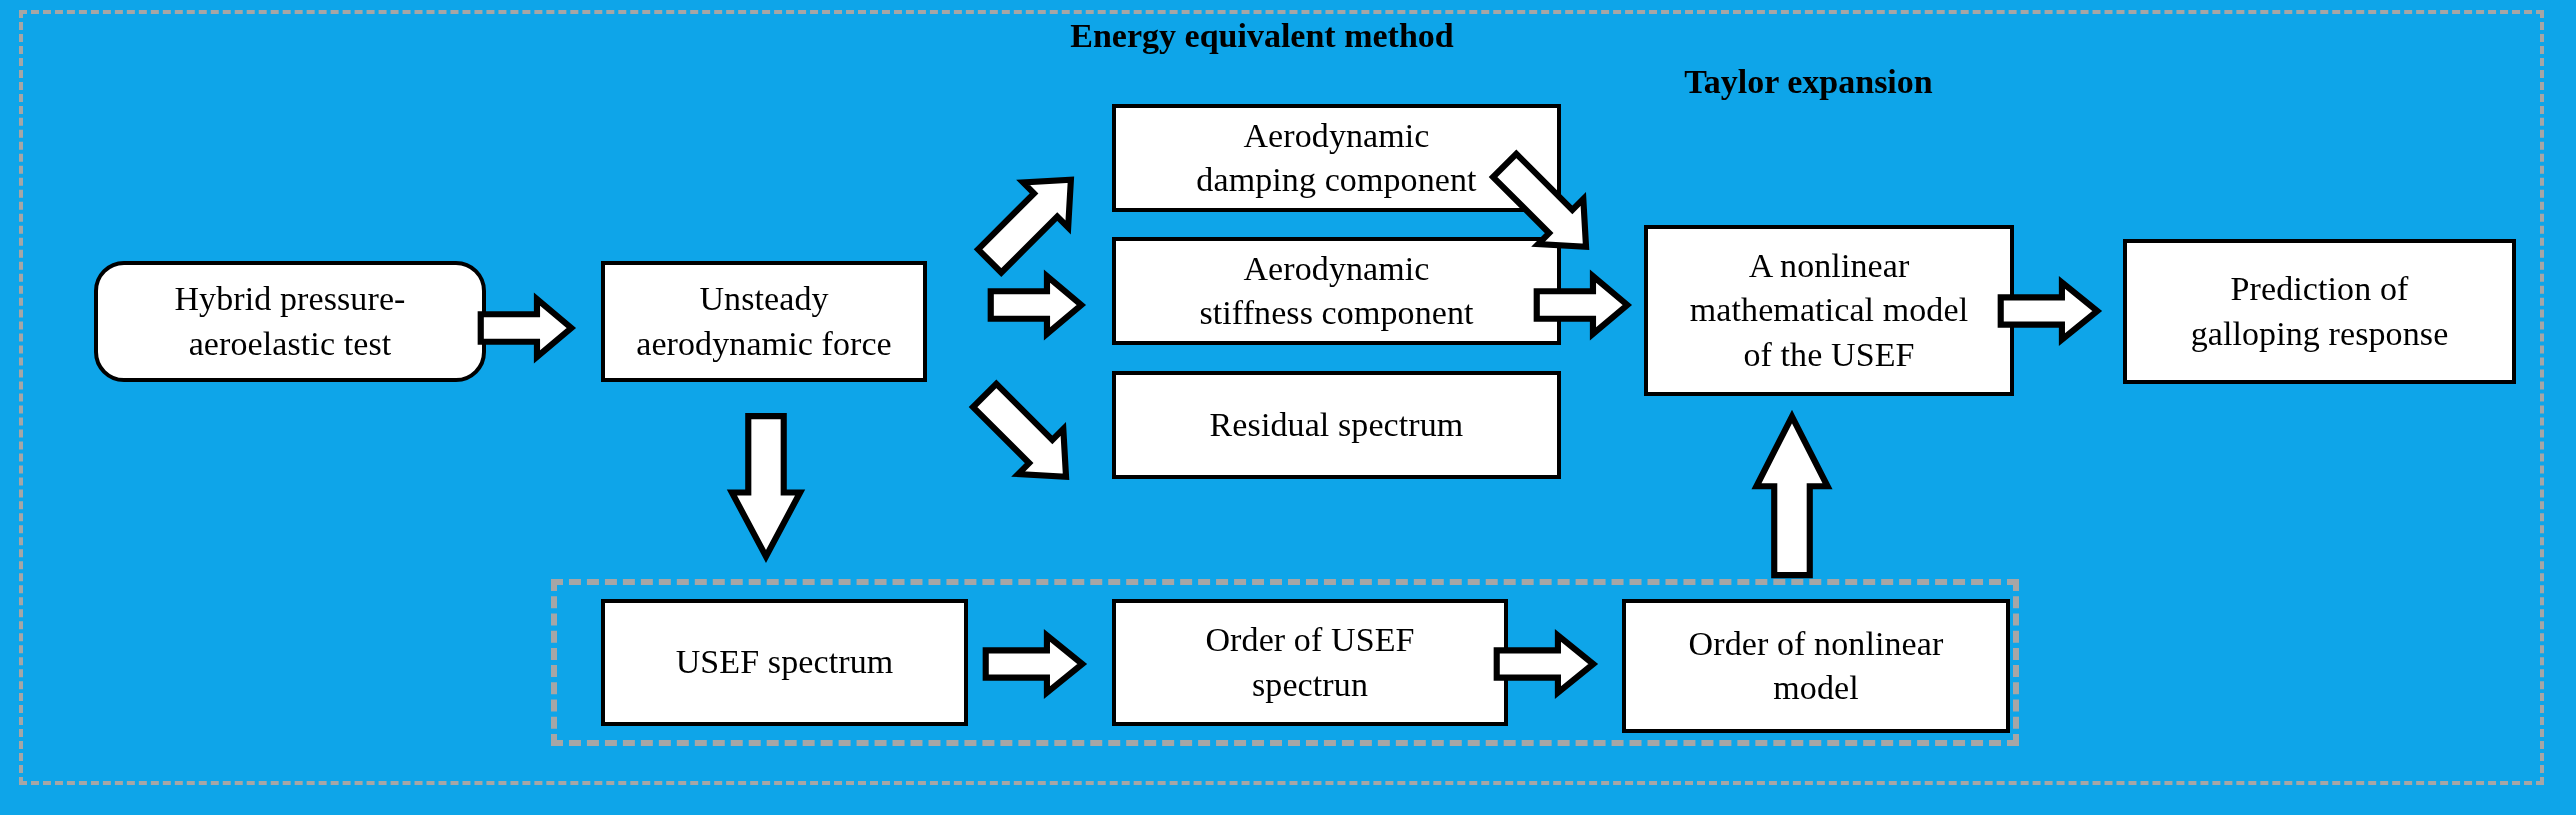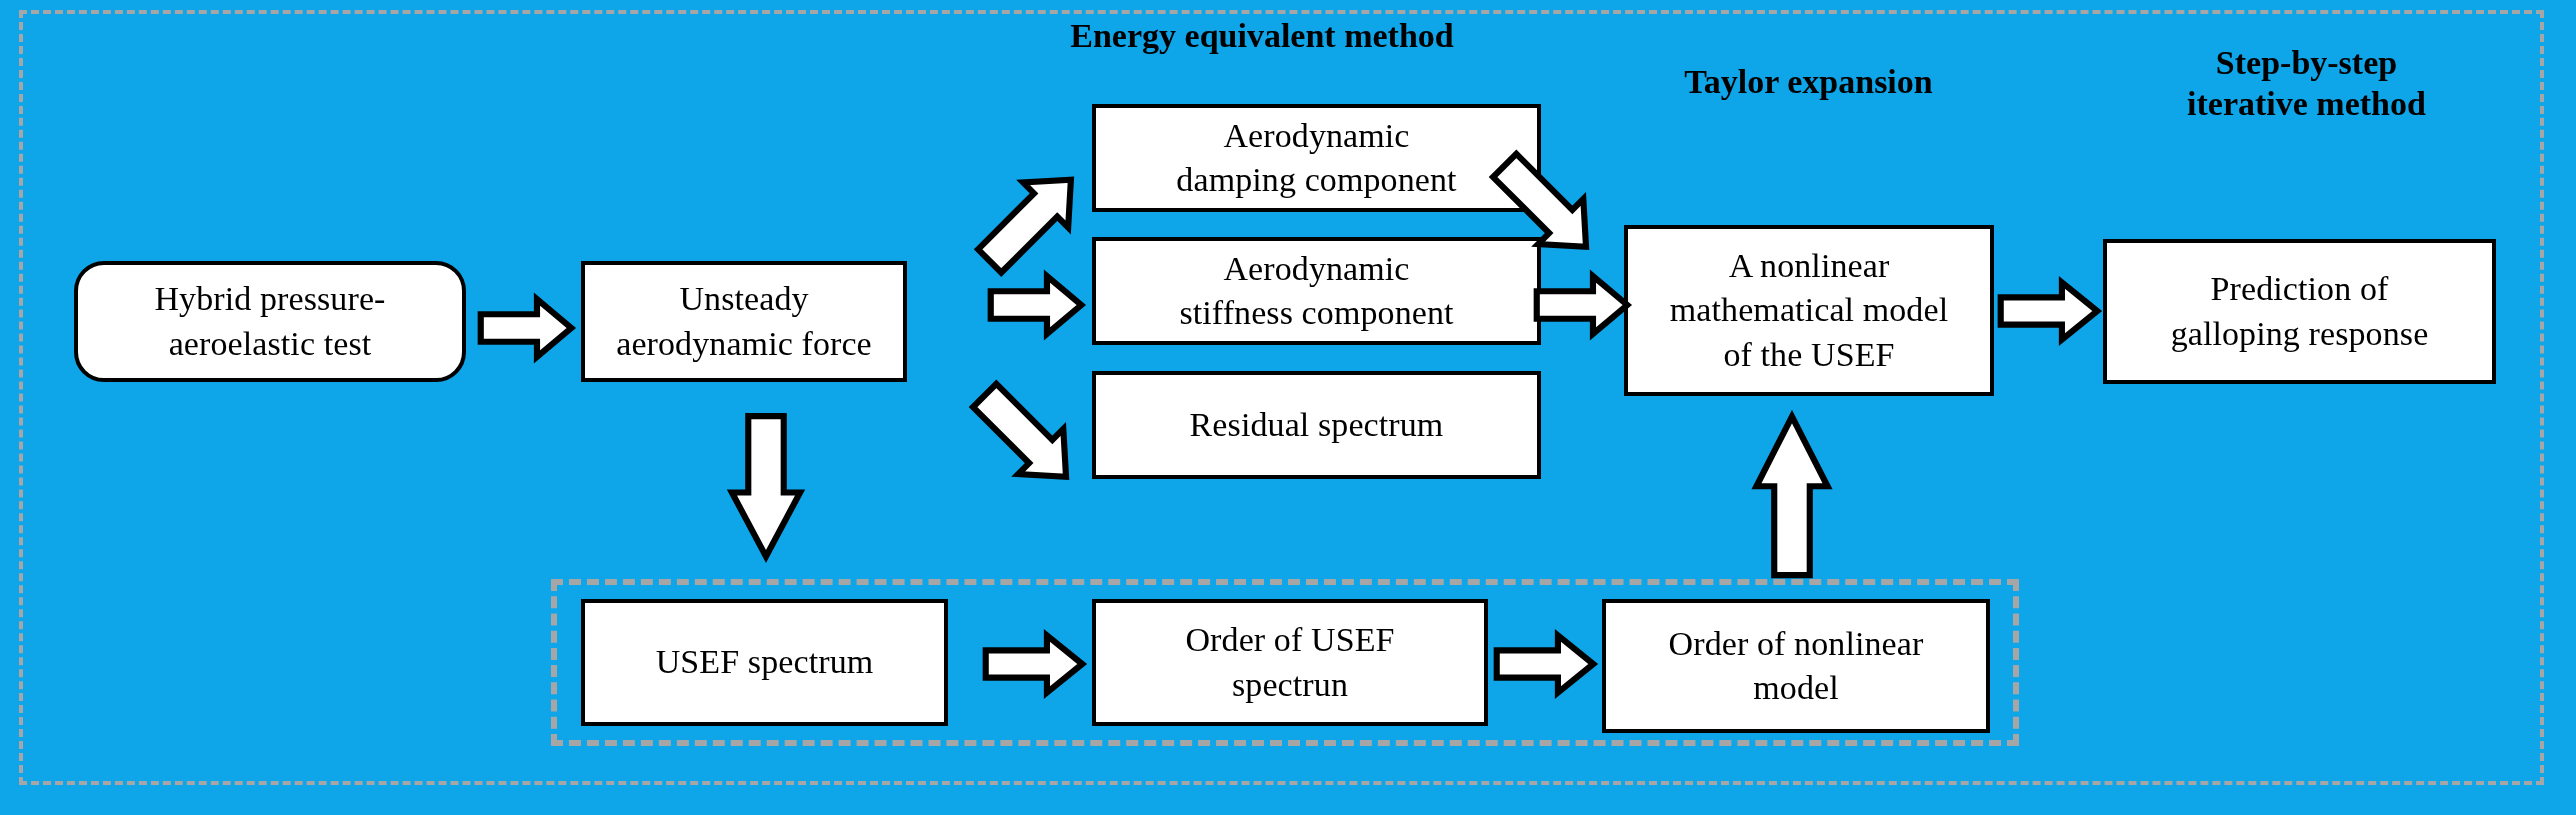--- a/index.html
+++ b/index.html
@@ -40,20 +40,21 @@
     background: #ffffff;
     display: flex;
     align-items: center;
     justify-content: center;
     text-align: center;
     color: #000000;
     font-size: 34px;
     line-height: 1.30;
     padding: 2.7px 6.8px;
     letter-spacing: 0.1px;
+    margin-left: 20px;
   }
   .node span { display: block; width: 100%; }
 
   
   .heading {
     position: absolute;
     font-weight: bold;
     color: #000000;
     font-size: 34px;
     line-height: 1.22;
@@ -79,21 +80,20 @@
 <div id="canvas">
 
   <div class="dashed-outer" style="left:19px; top:9.6px; width:2525px; height:775px;"></div>
 
   <div class="dashed-inner" style="left:551px; top:579px; width:1468px; height:167px;"></div>
 
   <div class="heading" style="left:996px; top:15px; width:532px;">Energy equivalent method</div>
 
   <div class="heading" style="left:1590px; top:61px; width:437px;">Taylor expansion</div>
 
-  <div class="heading" style="left:2102px; top:42px; width:409px;">Step-by-step<br>iterative method</div>
 
   <div class="node" style="left:74px; top:261px; width:392px; height:121px;border-radius:30px;">
     <span>Hybrid pressure-<br>aeroelastic test</span>
   </div>
 
   <div class="node" style="left:581px; top:261px; width:326px; height:121px;">
     <span>Unsteady<br>aerodynamic force</span>
   </div>
 
   <div class="node" style="left:1092px; top:104px; width:449px; height:108px;">

